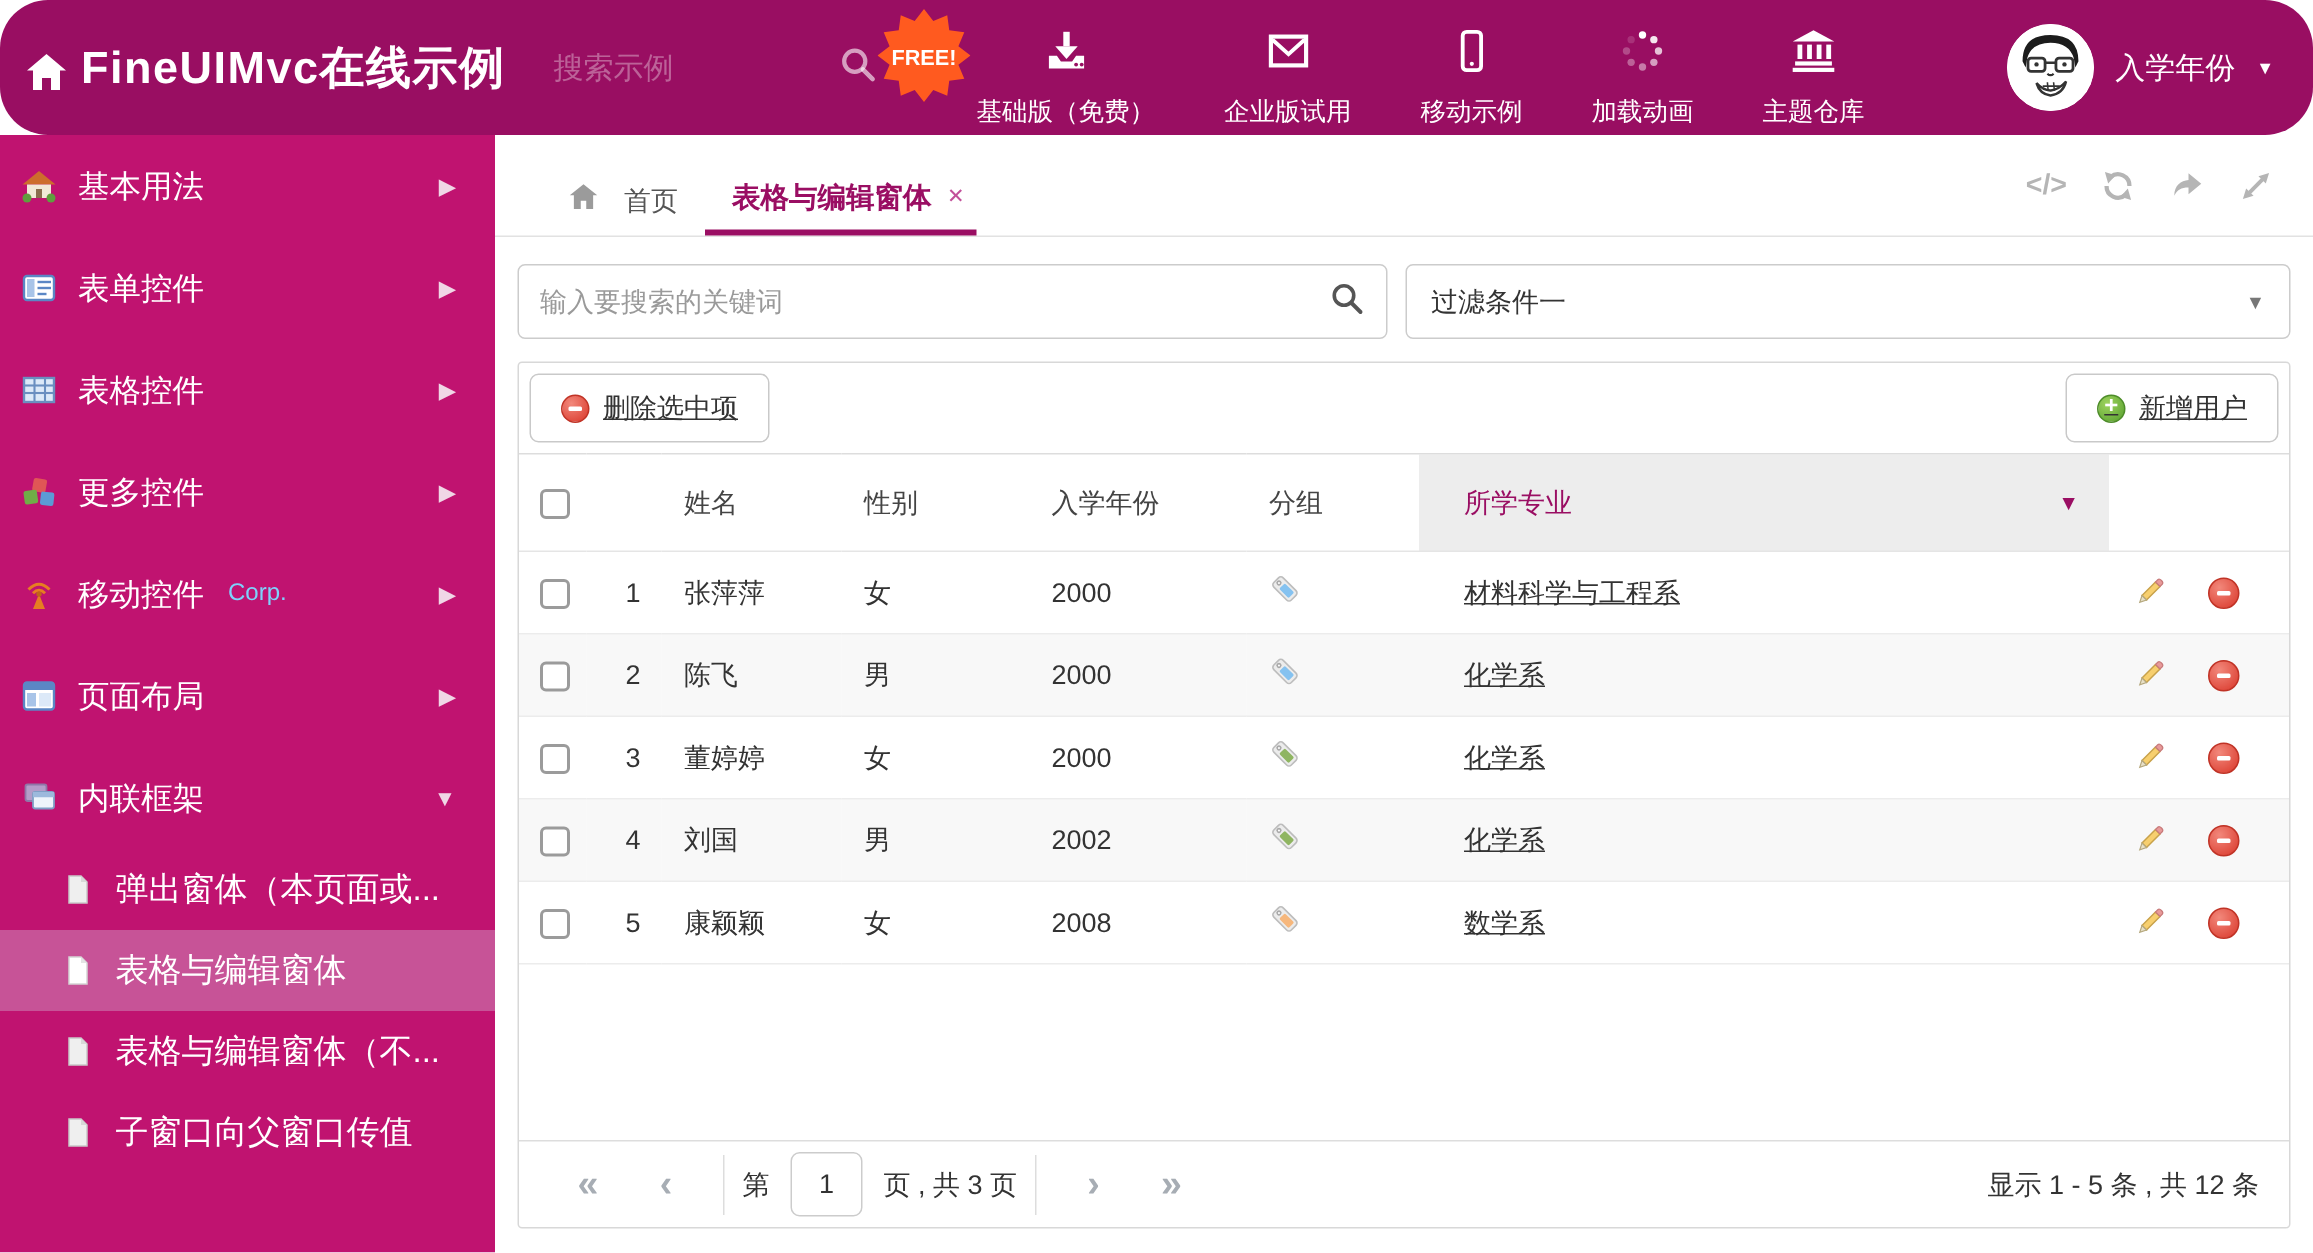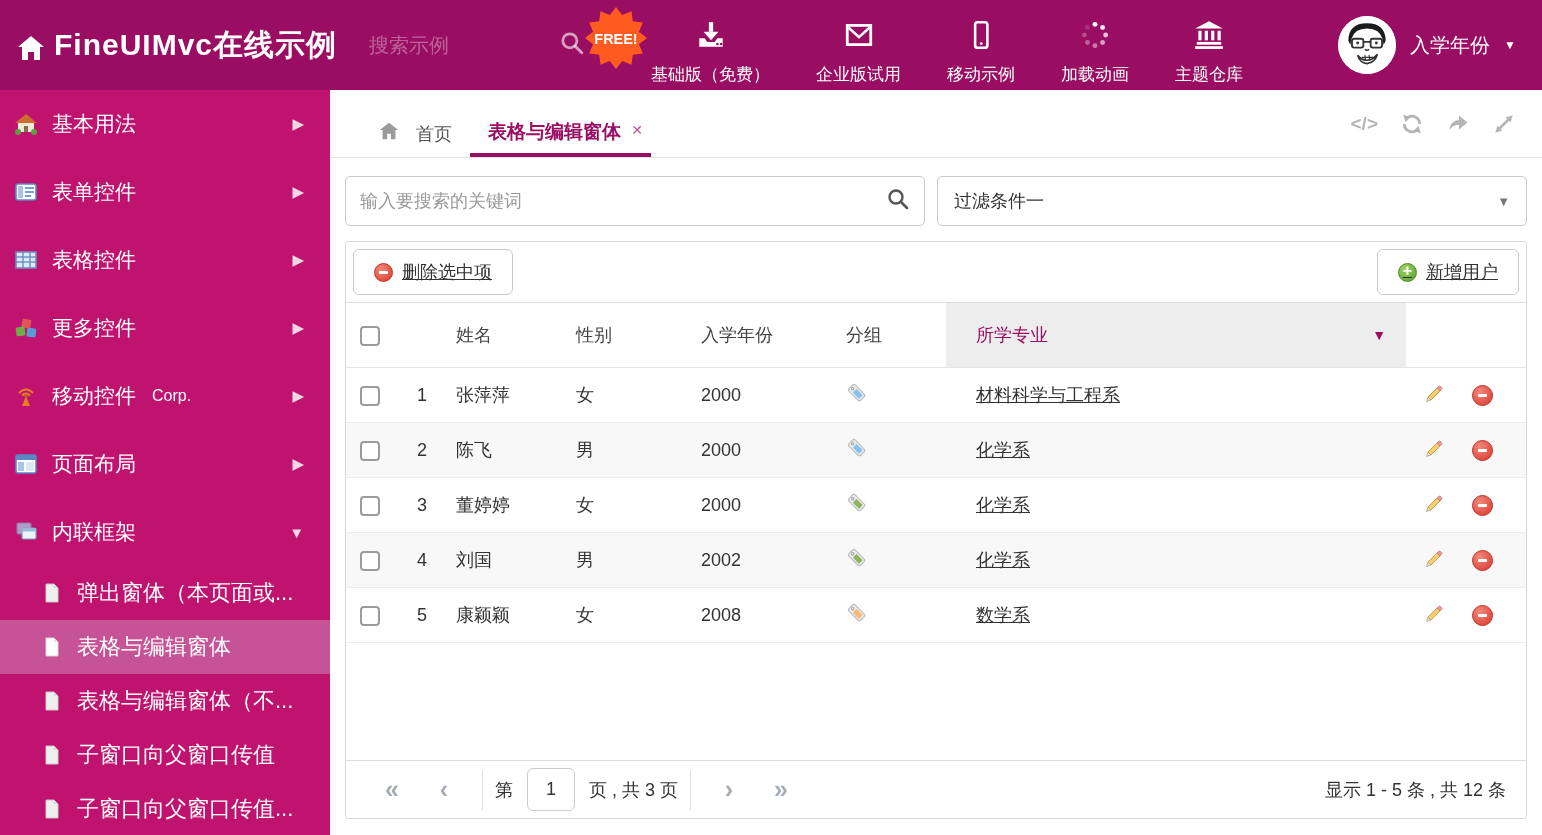--- a/index.html
+++ b/index.html
@@ -2,21 +2,21 @@
 <html><head>
 <meta charset="utf-8">
 <style>
   * { margin:0; padding:0; box-sizing:border-box; }
   html,body { width:1542px; height:835px; overflow:hidden; font-family:"Liberation Sans","DejaVu Sans",sans-serif; background:#fff; }
   [data-interactable="true"] { cursor:pointer; }
 
   .app { width:1542px; height:835px; display:flex; flex-direction:column; }
 
   
-  .topbar { height:90px; background:#990e62; display:flex; align-items:center; flex:0 0 90px; position:relative; color:#fff; }
+  .topbar { height:90px; background:#990e62; display:flex; align-items:center; flex:0 0 90px; position:relative; color:#fff;border-radius:32px; }
   .brand { display:flex; align-items:center; gap:14px; padding-left:16px; }
   .brand h1 { font-size:30px; font-weight:bold; letter-spacing:1px; white-space:nowrap; }
   .topsearch { display:flex; align-items:center; gap:110px; margin-left:32px; }
   .topsearch .ph { color:rgba(255,255,255,0.35); font-size:20px; }
   .topnav { display:flex; align-items:flex-start; gap:46px; margin-left:66px; padding-top:14px; }
   .topnav .nav-item { display:flex; flex-direction:column; align-items:center; gap:8px; position:relative; }
   .topnav .nav-item .lbl { font-size:17px; white-space:nowrap; }
   .free-badge { position:absolute; left:-66px; top:-12px; width:62px; height:62px; }
   .free-badge svg { width:62px; height:62px; }
   .userbox { display:flex; align-items:center; gap:14px; margin-left:auto; padding-right:26px; }
@@ -25,21 +25,21 @@
   .caret-sm { font-size:12px; color:#fff; }
 
   
   .body { flex:1; display:flex; min-height:0; }
 
   
   .sidebar { width:330px; flex:0 0 330px; background:#c01370; color:#fff; overflow:hidden; }
   .side-item { height:68px; display:flex; align-items:center; padding:0 26px 0 14px; gap:14px; }
   .side-item .lbl { font-size:21px; }
   .side-item .arrow { margin-left:auto; font-size:15px; color:#f0d7e6; }
-  .side-item .corp { color:#ffffff; font-size:16px; margin-left:2px; }
+  .side-item .corp { color:#7dd3fc; font-size:16px; margin-left:2px; }
   .side-sub { height:54px; display:flex; align-items:center; padding-left:42px; gap:15px; }
   .side-sub .lbl { font-size:22px; }
   .side-sub.selected { background:#c75397; }
   .icon24 { width:24px; height:24px; flex:0 0 24px; }
   .icon20 { width:20px; height:20px; flex:0 0 20px; }
 
   
   .main { flex:1; display:flex; flex-direction:column; min-width:0; background:#fff; }
   .tabbar { height:68px; flex:0 0 68px; border-bottom:1px solid #e2e2e2; display:flex; align-items:stretch; padding-left:30px; position:relative; }
   .tab { display:flex; align-items:center; gap:16px; padding:0 18px; font-size:18px; color:#555;margin-top:20px; }
@@ -305,27 +305,20 @@
               <path d="M12 1 l4 4 h-4 z" fill="#d8d8d8"></path>
             </svg></span>
         <span class="lbl" data-interactable="false">表格与编辑窗体（不...</span>
       </div>
       <div class="side-sub" data-interactable="true">
         <span class="icon20" data-interactable="false"><svg viewBox="0 0 20 20">
               <path d="M4 1 h8 l4 4 v14 h-12 z" fill="#efefef" stroke="#c9c9c9"></path>
               <path d="M12 1 l4 4 h-4 z" fill="#d8d8d8"></path>
             </svg></span>
         <span class="lbl" data-interactable="false">子窗口向父窗口传值</span>
-      </div>
-      <div class="side-sub" data-interactable="true">
-        <span class="icon20" data-interactable="false"><svg viewBox="0 0 20 20">
-              <path d="M4 1 h8 l4 4 v14 h-12 z" fill="#efefef" stroke="#c9c9c9"></path>
-              <path d="M12 1 l4 4 h-4 z" fill="#d8d8d8"></path>
-            </svg></span>
-        <span class="lbl" data-interactable="false">子窗口向父窗口传值...</span>
       </div>
     </aside>
 
     <main class="main" data-interactable="false">
 
       <div class="tabbar" data-interactable="false">
         <div class="tab" data-interactable="true">
           <span data-interactable="false"><svg viewBox="0 0 24 24" width="22" height="22">
                 <path d="M12 3 L22 11 H19 V21 H14 V15 H10 V21 H5 V11 H2 Z" fill="#9b9b9b"></path>
               </svg></span>

